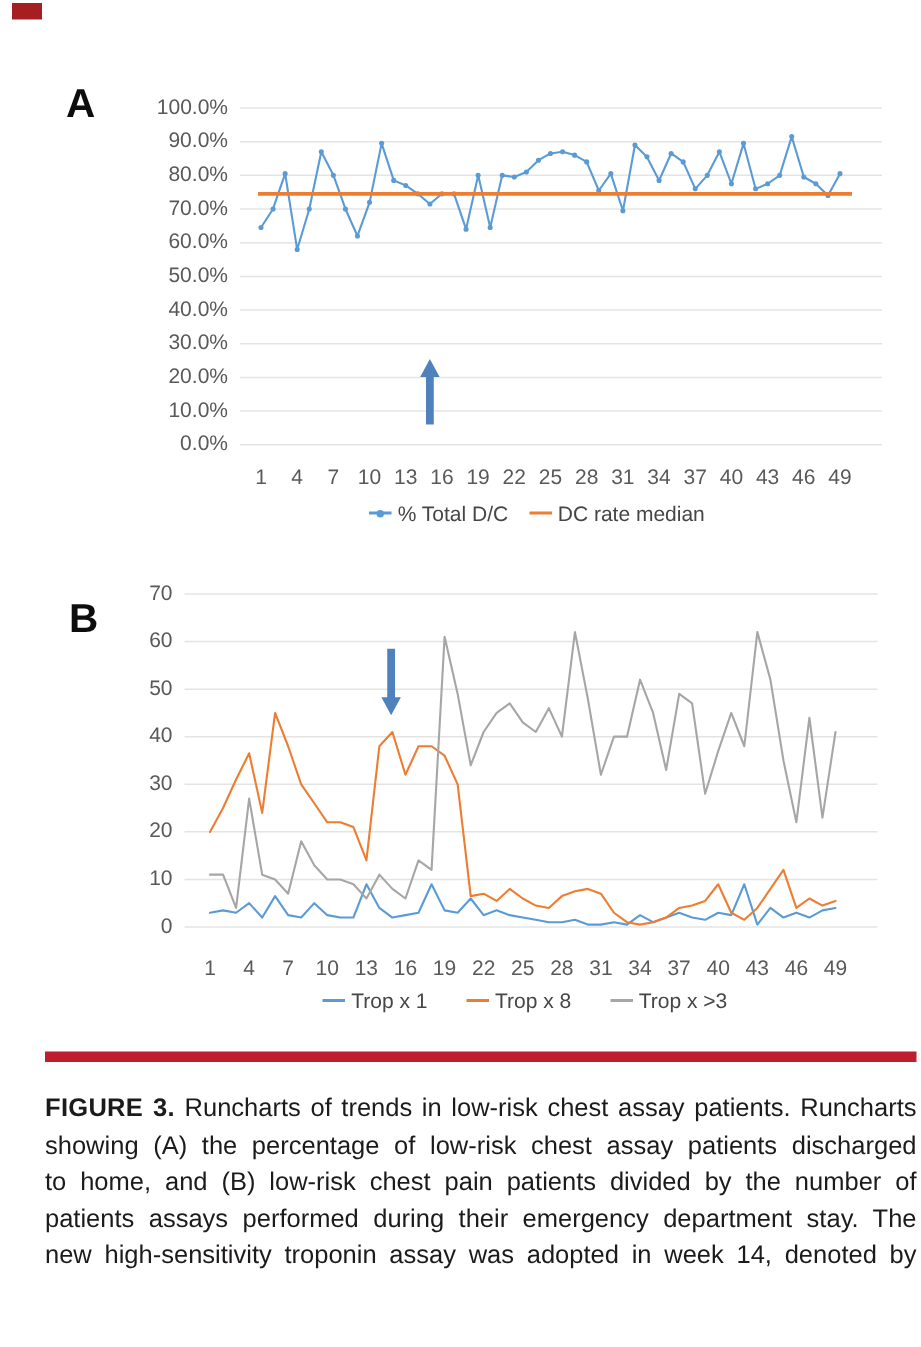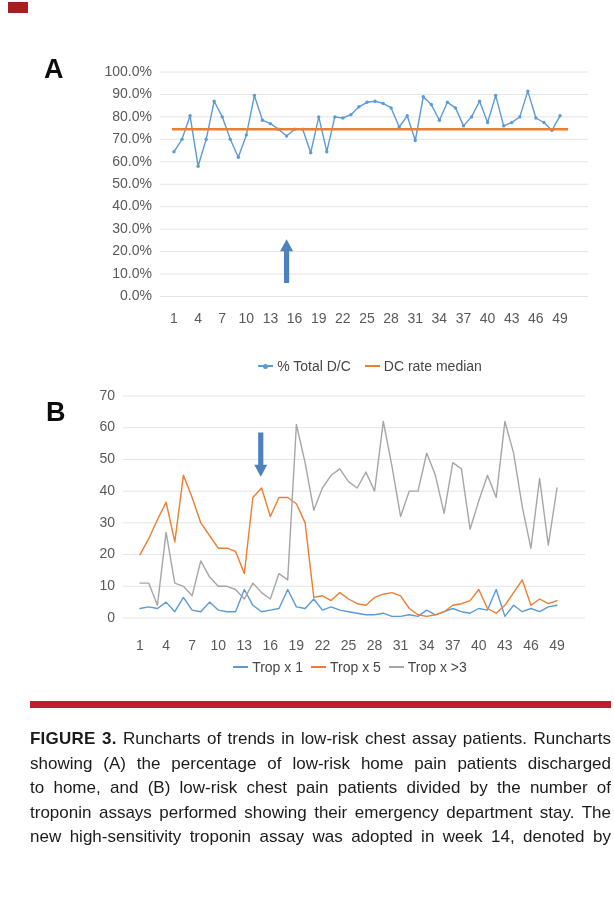--- a/index.html
+++ b/index.html
@@ -7,22 +7,22 @@
     position:relative;width:614px;height:898px;background:#fff;overflow:hidden;
     font-family:"Liberation Sans", sans-serif;
   }
   .corner-mark{position:absolute;left:8px;top:2px;width:20px;height:11px;}
   .panel-letter{position:absolute;font-weight:700;font-size:27px;color:#0d0d0d;line-height:1;}
   #panel-a{left:44px;top:56px;}
   #panel-b{left:46px;top:399px;}
   svg.chart-layer{position:absolute;left:0;top:0;}
   .legend{position:absolute;display:flex;justify-content:center;align-items:center;
     font-size:14px;color:#464646;}
-  #legend-a{left:150px;top:334px;width:440px;gap:14px;margin-top:24px;}
-  #legend-b{left:115px;top:659px;width:470px;gap:8px;}
+  #legend-a{left:138px;top:334px;width:440px;gap:14px;}
+  #legend-b{left:115px;top:659px;width:470px;gap:26px;}
   .legend-item{display:flex;align-items:center;gap:4px;}
   .swatch{position:relative;width:15px;height:2px;flex:0 0 auto;}
   .swatch .sw-dot{position:absolute;left:5px;top:-1.5px;width:5px;height:5px;border-radius:50%;}
   .divider-bar{position:absolute;left:30px;top:701px;width:581px;height:7px;}
   .caption{position:absolute;left:30px;top:727px;width:581px;
     font-size:17px;line-height:24.5px;color:#1c1a1a;}
   .cap-line{white-space:nowrap;}
   .cap-line.just{text-align:justify;text-align-last:justify;white-space:normal;}
   .cap-line b{font-weight:700;letter-spacing:0.2px;}
 </style>
@@ -180,31 +180,31 @@
     </div>
   </div>
 
   <div class="legend" id="legend-b">
     <div class="legend-item">
       <span class="swatch" style="background: rgb(91, 155, 213);"></span>
       <span>Trop x 1</span>
     </div>
     <div class="legend-item">
       <span class="swatch" style="background: rgb(237, 125, 49);"></span>
-      <span>Trop x 5</span>
+      <span>Trop x 8</span>
     </div>
     <div class="legend-item">
       <span class="swatch" style="background: rgb(166, 166, 166);"></span>
       <span>Trop x &gt;3</span>
     </div>
   </div>
 
   <div class="divider-bar" style="background: rgb(190, 30, 45);"></div>
 
   <div class="caption">
     <div class="cap-line just"><b>FIGURE 3.</b> <span>Runcharts of trends in low-risk chest assay patients. Runcharts</span></div>
-    <div class="cap-line just">showing (A) the percentage of low-risk home pain patients discharged</div>
+    <div class="cap-line just">showing (A) the percentage of low-risk chest assay patients discharged</div>
     <div class="cap-line just">to home, and (B) low-risk chest pain patients divided by the number of</div>
-    <div class="cap-line just">troponin assays performed showing their emergency department stay. The</div>
+    <div class="cap-line just">patients assays performed during their emergency department stay. The</div>
     <div class="cap-line just">new high-sensitivity troponin assay was adopted in week 14, denoted by</div>
   </div>
 
 </div>
 
 </body></html>

